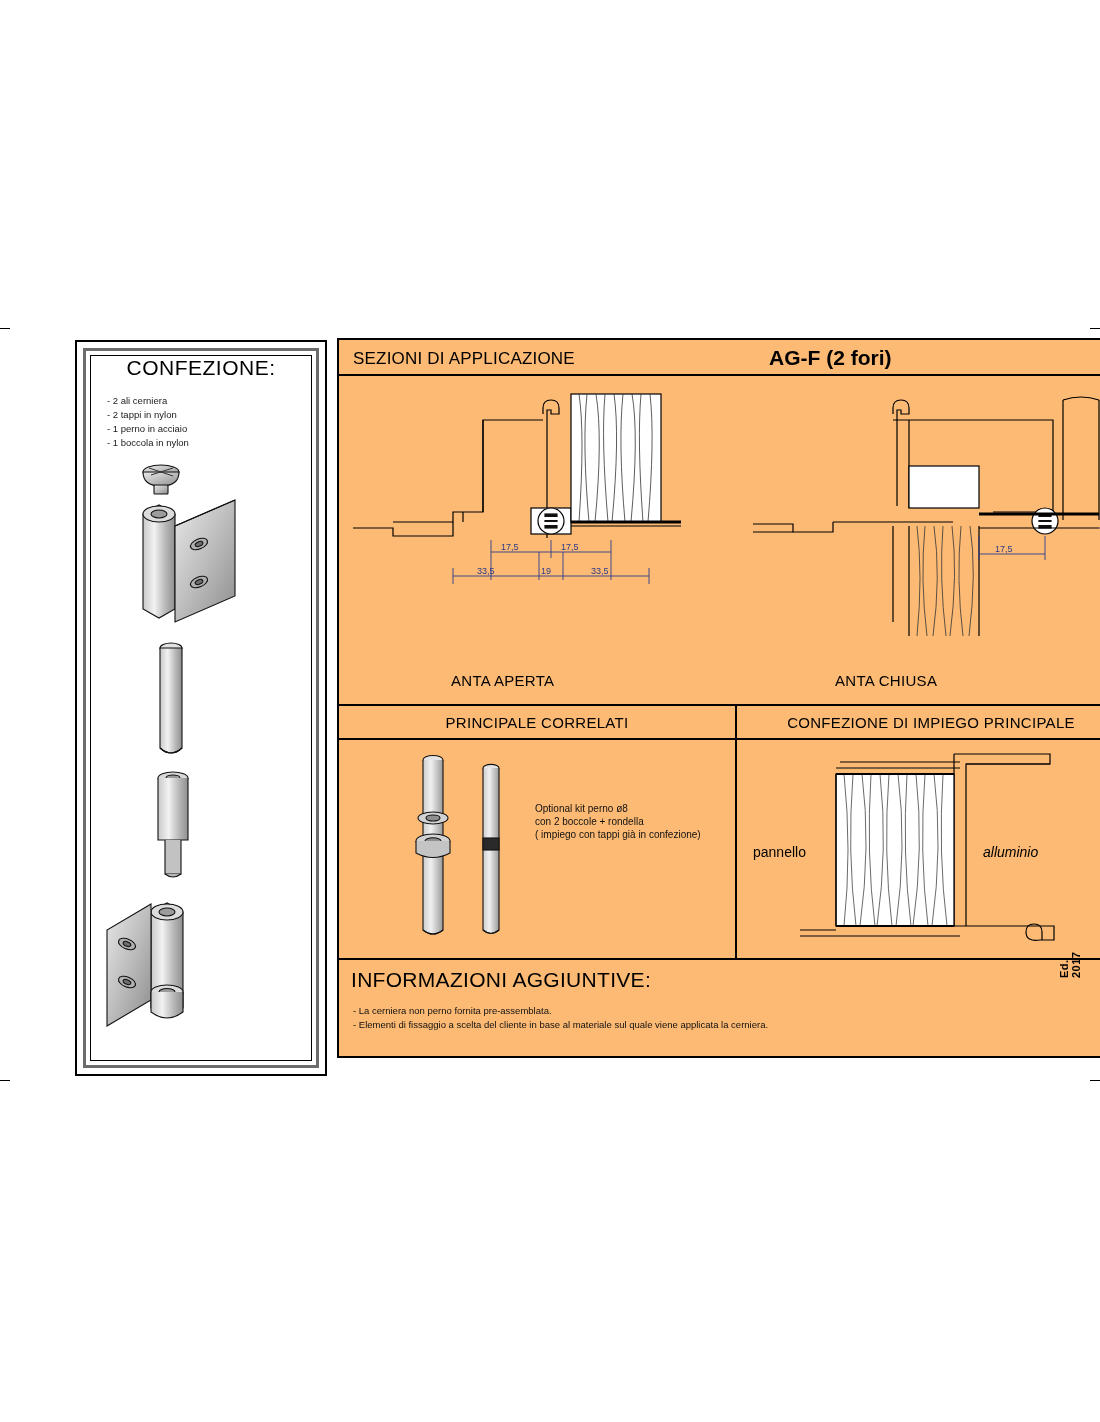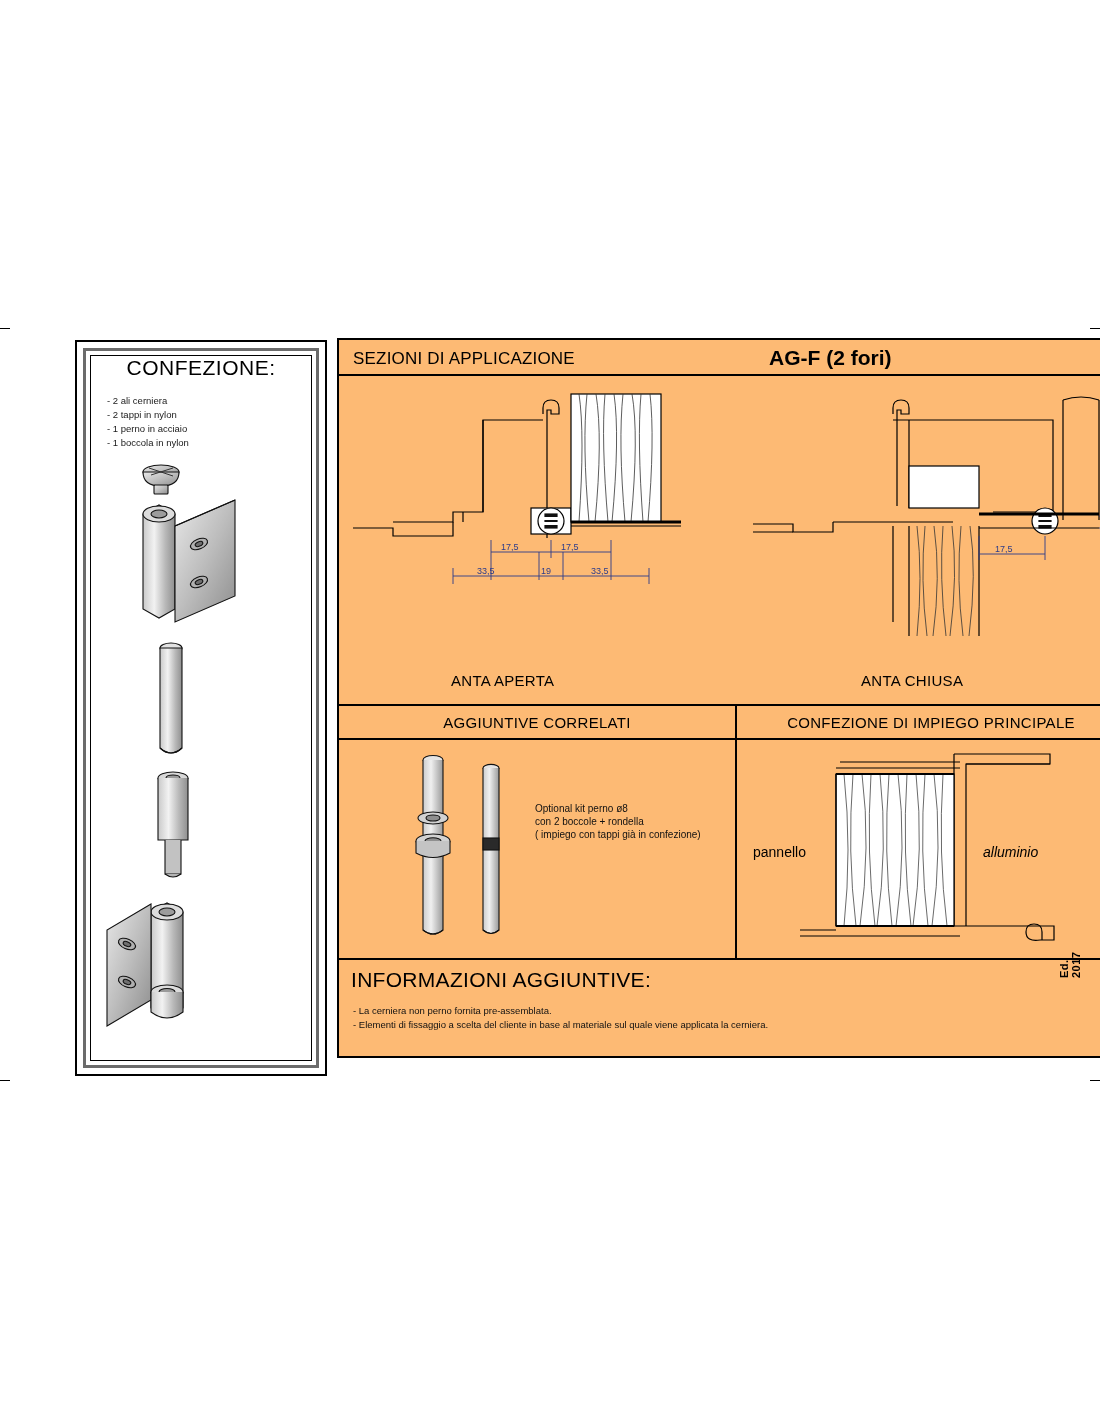--- a/index.html
+++ b/index.html
@@ -122,21 +122,21 @@
   
   #sezioni {
     left: 0; top: 36px; width: 940px; height: 332px;
   }
   .sec-caption {
     position: absolute;
     font-size: 15px;
     letter-spacing: .3px;
   }
   #cap-aperta { left: 112px; top: 296px; }
-  #cap-chiusa { left: 522px; top: 296px; }
+  #cap-chiusa { left: 496px; top: 296px; }
 
   
   #acc-hdr {
     left: 0; top: 366px; width: 400px; height: 36px;
   }
   #tip-hdr {
     left: 398px; top: 366px; width: 392px; height: 36px;
   }
   .sub-title {
     position: absolute;
@@ -387,21 +387,21 @@
           <text x="384" y="148" transform="rotate(-90 384 148)">6</text>
           <text x="262" y="172">17,5</text>
         </g>
       </svg>
 
       <div class="sec-caption" id="cap-aperta">ANTA APERTA</div>
       <div class="sec-caption" id="cap-chiusa">ANTA CHIUSA</div>
     </div>
 
     <div class="box" id="acc-hdr">
-      <div class="sub-title">AGGIUNTIVE CORRELATI</div>
+      <div class="sub-title">PRINCIPALE CORRELATI</div>
     </div>
 
     <div class="box" id="tip-hdr">
       <div class="sub-title">CONFEZIONE DI IMPIEGO PRINCIPALE</div>
     </div>
 
     <div class="box" id="acc-body">
       <svg width="190" height="210" viewBox="0 0 190 210" style="position:absolute;left:60px;top:6px;">
         <defs>
           <linearGradient id="met3" x1="0" y1="0" x2="1" y2="0">

